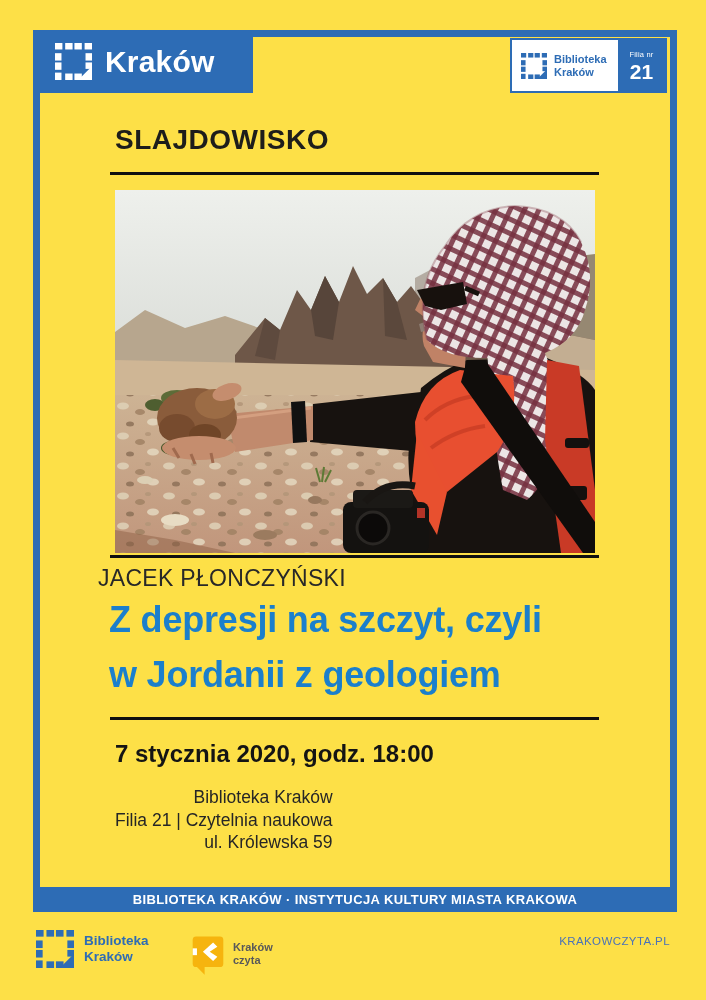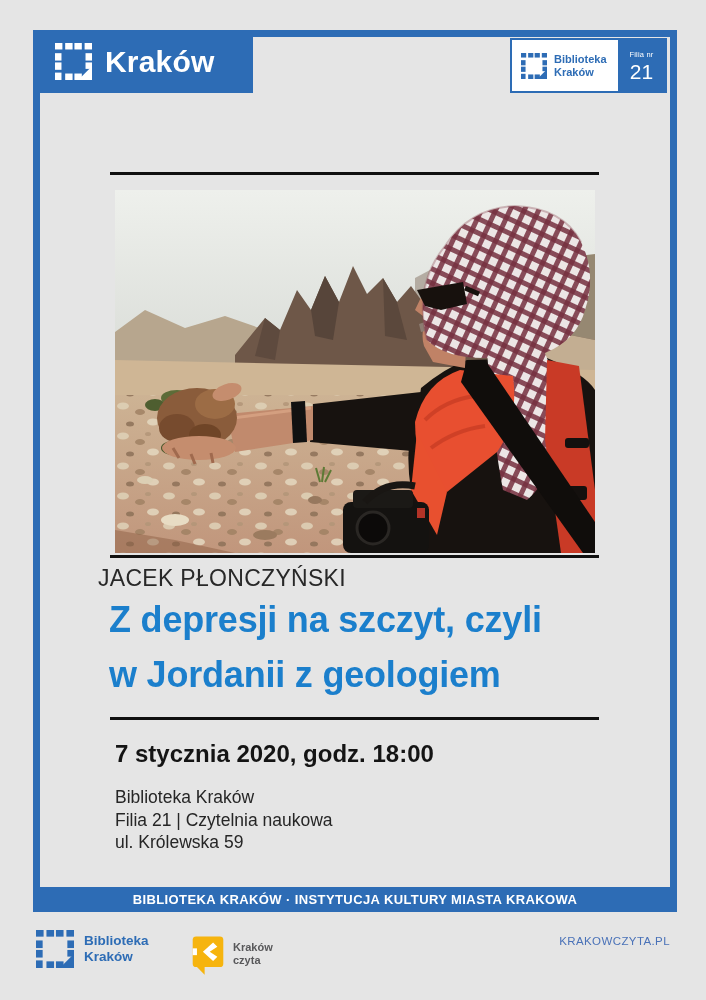--- a/index.html
+++ b/index.html
@@ -6,21 +6,21 @@
     --brand-blue:#2d6cb5;
     --title-blue:#1b7fcc;
     --czyta-yellow:#f6b40e;
     --czyta-gray:#58585a;
     --url-blue:#4a72b8;
     --text-dark:#1d1d1b;
   }
   *{margin:0;padding:0;box-sizing:border-box;}
   html,body{background:#ffffff;}
   body{font-family:"Liberation Sans",sans-serif;}
-  .page{position:relative;width:706px;height:1000px;background:#e5e5e5;overflow:hidden;}
+  .page{position:relative;width:706px;height:1000px;background:#fde047;overflow:hidden;}
 
   
   .frame{position:absolute;left:33px;top:30px;width:644px;height:857px;
          border:7px solid var(--brand-blue);border-bottom:none;}
 
   
   .city-bar{position:absolute;left:33px;top:30px;width:220px;height:63px;
             background:var(--brand-blue);display:flex;align-items:center;
             padding-left:22px;gap:13px;}
   .city-bar svg{width:37px;height:37px;color:#fff;flex:none;}
@@ -28,35 +28,35 @@
 
   
   .library-box{position:absolute;left:510px;top:38px;width:157px;height:55px;
                background:#fff;border:2px solid var(--brand-blue);
                display:flex;align-items:center;}
   .library-box .bk-icon{width:26px;height:26px;color:var(--brand-blue);margin-left:9px;flex:none;}
   .bk-name{font-size:11px;font-weight:700;color:var(--brand-blue);line-height:1.18;margin-left:7px;}
   .filia{margin-left:auto;width:47px;align-self:stretch;background:var(--brand-blue);
          color:#fff;display:flex;flex-direction:column;align-items:center;justify-content:center;}
   .filia-label{font-size:7.5px;letter-spacing:.2px;}
-  .filia-num{font-size:21px;font-weight:400;line-height:1;margin-top:2px;}
+  .filia-num{font-size:21px;font-weight:700;line-height:1;margin-top:2px;}
 
   .category{position:absolute;left:115px;top:124px;font-size:28px;font-weight:700;
             color:var(--text-dark);letter-spacing:.5px;}
   .rule{position:absolute;left:110px;width:489px;height:3px;background:#101010;}
   .rule1{top:172px;} .rule2{top:555px;} .rule3{top:717px;}
 
   .photo{position:absolute;left:115px;top:190px;width:480px;height:363px;overflow:hidden;background:#d8dbd7;}
   .photo svg{display:block;width:480px;height:363px;}
 
   .speaker{position:absolute;left:98px;top:565px;font-size:23px;color:#282828;letter-spacing:.3px;}
   .title{position:absolute;left:109px;top:592px;font-size:36px;font-weight:700;
          color:var(--title-blue);line-height:55px;letter-spacing:-.2px;}
   .datetime{position:absolute;left:115px;top:740px;font-size:24px;font-weight:700;color:#141414;}
-  .venue{position:absolute;left:115px;top:786px;font-size:17.5px;color:#262626;line-height:22.5px;}
+  .venue{position:absolute;left:115px;top:786px;font-size:17.5px;color:#262626;line-height:22.5px;text-align:right;}
 
   .footer-bar{position:absolute;left:33px;top:887px;width:644px;height:25px;
               background:var(--brand-blue);display:flex;align-items:center;justify-content:center;
               color:#fff;font-size:13px;font-weight:700;letter-spacing:.4px;}
 
   .bk-bottom{position:absolute;left:36px;top:930px;display:flex;align-items:center;gap:10px;}
   .bk-bottom svg{width:38px;height:38px;color:var(--brand-blue);flex:none;}
   .bk-bottom .bk-name2{font-size:13.5px;font-weight:700;color:var(--brand-blue);line-height:16px;}
 
   .czyta{position:absolute;left:191px;top:936px;display:flex;gap:8px;}
@@ -107,20 +107,21 @@
     <div class="bk-name">
       <div>Biblioteka</div>
       <div>Kraków</div>
     </div>
     <div class="filia">
       <span class="filia-label">Filia nr</span>
       <span class="filia-num">21</span>
     </div>
   </div>
 
+  <div class="category">SLAJDOWISKO</div>
   <div class="rule rule1"></div>
 
   <div class="photo">
     <svg viewBox="0 0 480 363" preserveAspectRatio="none">
       <defs>
         <linearGradient id="sky" x1="0" y1="0" x2="0" y2="1">
           <stop offset="0" stop-color="#eef0ec"></stop>
             <stop offset="1" stop-color="#d6d9d4"></stop>
         </linearGradient>
         <linearGradient id="ground" x1="0" y1="0" x2="0" y2="1">

